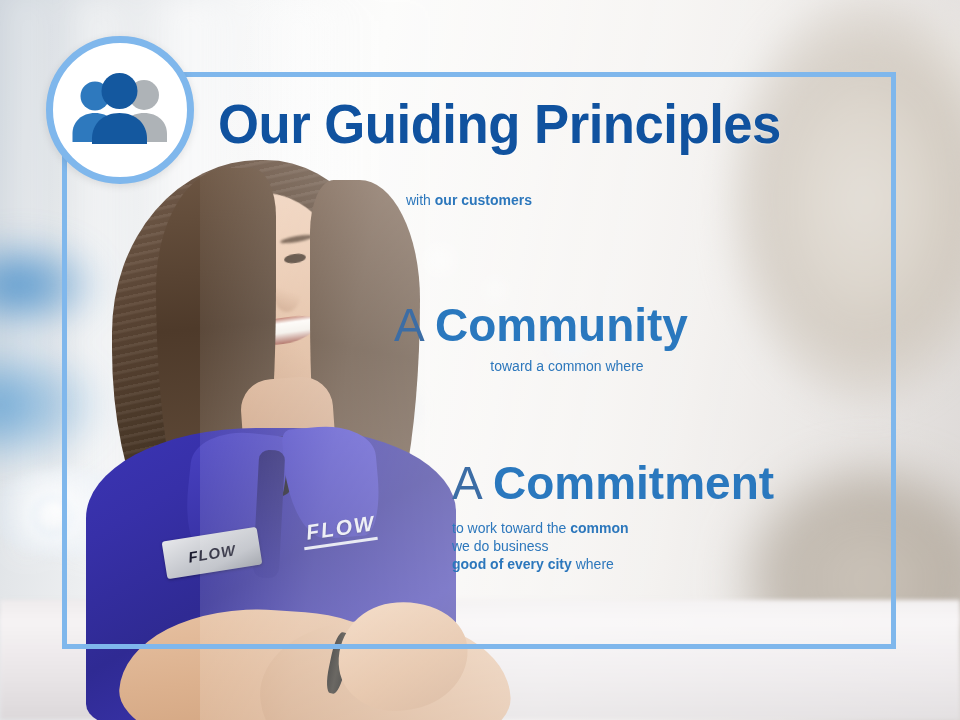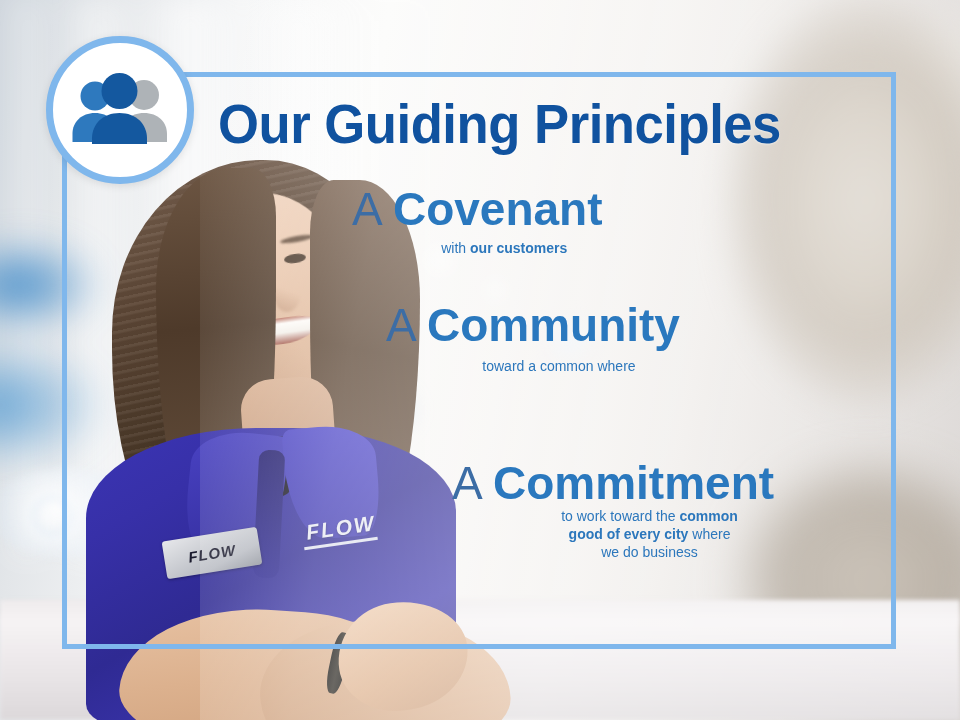--- a/index.html
+++ b/index.html
@@ -309,25 +309,25 @@
     line-height: 1.28;
     color: #2C77BC;
     font-weight: 400;
   }
   .p-sub b { font-weight: 700; }
 
   
   #principle-1 { left: 352px; top: 186px; text-align: left; }
   #principle-1 .p-sub { text-align: center; padding-left: 54px; margin-top: 6px; }
 
-  #principle-2 { left: 386px; top: 302px; }
+  #principle-2 { left: 394px; top: 302px; }
   #principle-2 .p-sub { text-align: center; margin-top: 8px; padding-left: 52px; }
 
   #principle-3 { left: 452px; top: 460px; }
-  #principle-3 .p-sub { text-align: center; margin-top: 0; width: 395px; }
+  #principle-3 .p-sub { text-align: left; margin-top: 12px; width: 395px; }
 
   .nowrapline { display: block; }
 </style>
 </head>
 <body>
 
 <div id="stage">
 
   <div class="photo-layer">
     <div class="bg-room"></div>
@@ -390,24 +390,20 @@
 
         <circle cx="53.5" cy="19" r="18" fill="#14589F"></circle>
         <path d="M53.5 41c-16.5 0-27.5 11-27.5 25.5V72h55v-5.5C81 52 70 41 53.5 41z" fill="#14589F"></path>
       </svg>
     </span>
   </div>
 
   <div class="title">Our Guiding Principles</div>
 
   <div class="principle" id="principle-1">
-    <div class="p-head">
-      <span class="art">A</span>
-      <span class="word">Covenant</span>
-    </div>
     <div class="p-sub">
       <span>with </span><b>our customers</b>
     </div>
   </div>
 
   <div class="principle" id="principle-2">
     <div class="p-head">
       <span class="art">A</span>
       <span class="word">Community</span>
     </div>
@@ -416,18 +412,18 @@
     </div>
   </div>
 
   <div class="principle" id="principle-3">
     <div class="p-head">
       <span class="art">A</span>
       <span class="word">Commitment</span>
     </div>
     <div class="p-sub">
       <span class="nowrapline"><span>to work toward the </span><b>common</b></span>
+      <span class="nowrapline">we do business</span>
       <span class="nowrapline"><b>good of every city</b><span> where</span></span>
-      <span class="nowrapline">we do business</span>
     </div>
   </div>
 
 </div>
 
 </body></html>

